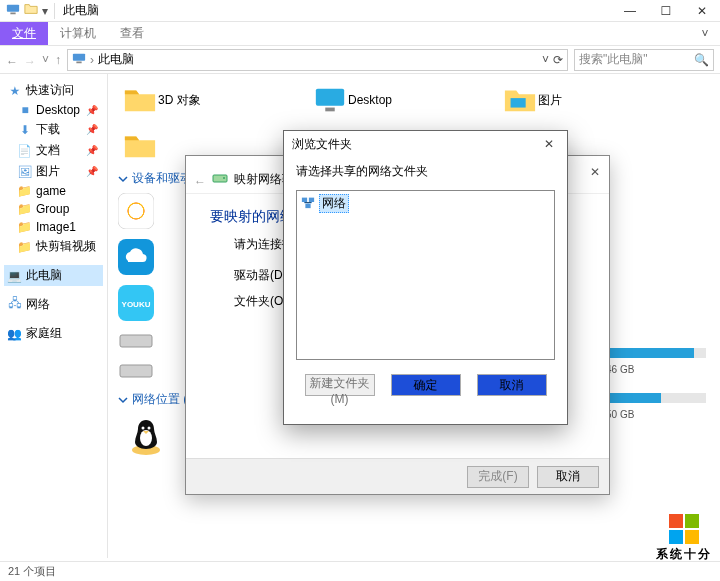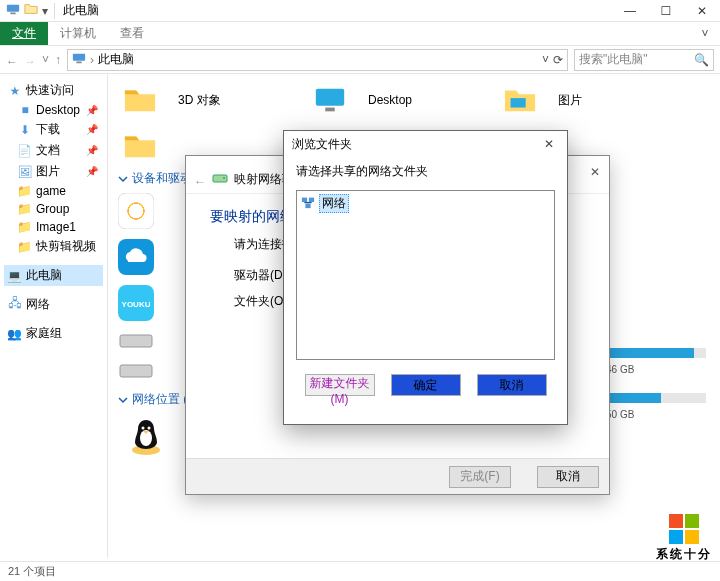--- a/index.html
+++ b/index.html
@@ -9,21 +9,21 @@
   .titlebar { height: 22px; display: flex; align-items: center; background: #fff; border-bottom: 1px solid #e5e5e5; }
   .titlebar .qat { display: flex; gap: 4px; padding: 0 6px; align-items: center; }
   .titlebar .qat svg { width: 14px; height: 14px; }
   .titlebar .title { padding-left: 8px; color: #000; }
   .titlebar .winctl { margin-left: auto; display: flex; }
   .titlebar .winctl div { width: 36px; height: 22px; display: flex; align-items: center; justify-content: center; color: #333; }
 
   
   .ribbon { height: 24px; display: flex; align-items: stretch; background: #fff; border-bottom: 1px solid #e5e5e5; }
   .ribbon .tab { padding: 0 12px; display: flex; align-items: center; font-size: 12px; color: #737373; }
-  .ribbon .tab.file { background: #15803d; color: #fff; text-decoration: underline; }
+  .ribbon .tab.file { background: #8b5cf6; color: #fff; text-decoration: underline; }
   .ribbon .expand { margin-left: auto; width: 30px; display: flex; align-items: center; justify-content: center; color: #555; }
 
   
   .addrrow { height: 28px; display: flex; align-items: center; padding: 2px 6px; gap: 6px; border-bottom: 1px solid #e5e5e5; }
   .navbtns { display: flex; gap: 6px; align-items: center; color: #888; }
   .addrbox { flex: 1; height: 22px; border: 1px solid #ccc; display: flex; align-items: center; padding: 0 4px; gap: 4px; }
   .addrbox .crumb { color: #000; }
   .addrbox .refresh { margin-left: auto; display:flex; gap:4px; color:#555; }
   .searchbox { width: 140px; height: 22px; border: 1px solid #ccc; display: flex; align-items: center; padding: 0 4px; color: #888; }
   .searchbox .ph { flex:1; }
@@ -34,21 +34,21 @@
   .tree .node { display: flex; align-items: center; gap: 4px; padding: 2px 4px; font-size: 12px; }
   .tree .node.sel { background: #cce8ff; }
   .tree .icon { width: 14px; height: 14px; display:inline-flex; align-items:center; justify-content:center;}
   .tree .pin { margin-left: auto; color: #888; font-size: 10px; }
   .tree .spacer { height: 8px; }
 
   .content { flex: 1; padding: 6px 10px; position: relative; overflow:hidden;}
   .group-head { display: flex; align-items: center; gap: 4px; color: #1a5fb4; margin: 4px 0 6px; font-size: 12px; }
   .group-head svg { width: 10px; height: 10px; }
   .items { display: flex; flex-wrap: wrap; gap: 12px 0; }
-  .item { width: 190px; display: flex; align-items: center; gap: 20px; padding: 2px 4px; }
+  .item { width: 190px; display: flex; align-items: center; gap: 0; padding: 2px 4px; }
   .item .ficon { width: 36px; height: 36px; display:flex; align-items:center; justify-content:center; }
   .item .ficon svg { width: 34px; height: 34px; }
   .item .label { font-size: 12px; }
 
   .tux { width: 40px; height: 40px; margin: 8px 0 0 8px; }
 
   
   .status { position:absolute; left:0; bottom:0; height:20px; width:100%; border-top:1px solid #e5e5e5; display:flex; align-items:center; padding:0 8px; font-size:11px; color:#555; background:#fff;}
 
   
@@ -68,35 +68,35 @@
   .dlg-map .header .icn { color:#39a564; }
   .dlg-map .body2 { padding: 8px 24px 8px 48px; }
   .dlg-map .h { color:#003399; font-size:14px; margin:6px 0 10px -24px;}
   .dlg-map .p { margin-bottom:12px;}
   .dlg-map .row { display:flex; align-items:center; gap:8px; margin:6px 0;}
   .dlg-map .row label { width:60px; }
   .dlg-map .row .field { border:1px solid #888; height:20px; width:14px; padding:0 2px; background:#fff;}
   .dlg-map .chk { display:flex; align-items:center; gap:4px; margin-left:60px; margin-top:4px;}
   .dlg-map .chk input { width:12px; height:12px; }
   .dlg-map .link { color:#0066cc; margin-left:60px; margin-top:4px; display:block;}
-  .dlg-map .footer { position:absolute; bottom:0; left:0; right:0; height:36px; background:#f0f0f0; border-top:1px solid #ddd; display:flex; justify-content:flex-end; align-items:center; gap:26px; padding:0 10px;}
+  .dlg-map .footer { position:absolute; bottom:0; left:0; right:0; height:36px; background:#f0f0f0; border-top:1px solid #ddd; display:flex; justify-content:flex-end; align-items:center; gap:8px; padding:0 10px;}
   .dlg-map .footer button { width:62px; height:22px; border:1px solid #adadad; background:#e1e1e1; font-size:12px;}
   .dlg-map .footer button:disabled { color:#888; }
 
   
   .dlg-browse { position:absolute; left:283px; top:130px; width:285px; height:295px; background:#fff; border:1px solid #666; box-shadow:0 8px 24px rgba(0,0,0,.35); font-size:12px; z-index:5;}
   .dlg-browse .tb { height:26px; display:flex; align-items:center; padding:0 8px; }
   .dlg-browse .tb .x { margin-left:auto; width:20px; text-align:center; color:#444;}
   .dlg-browse .msg { padding: 6px 12px 10px; }
   .dlg-browse .treebox { margin: 0 12px; height:170px; border:1px solid #888; background:#fff; padding:2px;}
   .dlg-browse .treebox .node { display:flex; align-items:center; gap:4px; padding:1px 2px; }
   .dlg-browse .treebox .node .lbl.sel { background:#cce8ff; border:1px dotted #3399ff; padding:0 2px;}
   .dlg-browse .btns { display:flex; justify-content:center; gap:16px; margin-top:14px;}
   .dlg-browse .btns button { width:70px; height:22px; border:1px solid #adadad; background:#1d4ed8; font-size:12px;}
-  .dlg-browse .btns button:disabled { color:#a21caf; background:#efefef;}
+  .dlg-browse .btns button:disabled { color:#737373; background:#efefef;}
 
   
   .drivebit { position:absolute; right:14px; top:310px; width:100px; }
   .drivebit .bar { height:10px; background:#e6e6e6; margin:6px 0;}
   .drivebit .bar .fill1 { height:100%; width:88%; background:#26a0da;}
   .drivebit .bar .fill2 { height:100%; width:55%; background:#26a0da;}
   .drivebit .cap { font-size:10px; color:#555;}
 </style>
 </head>
 <body>

